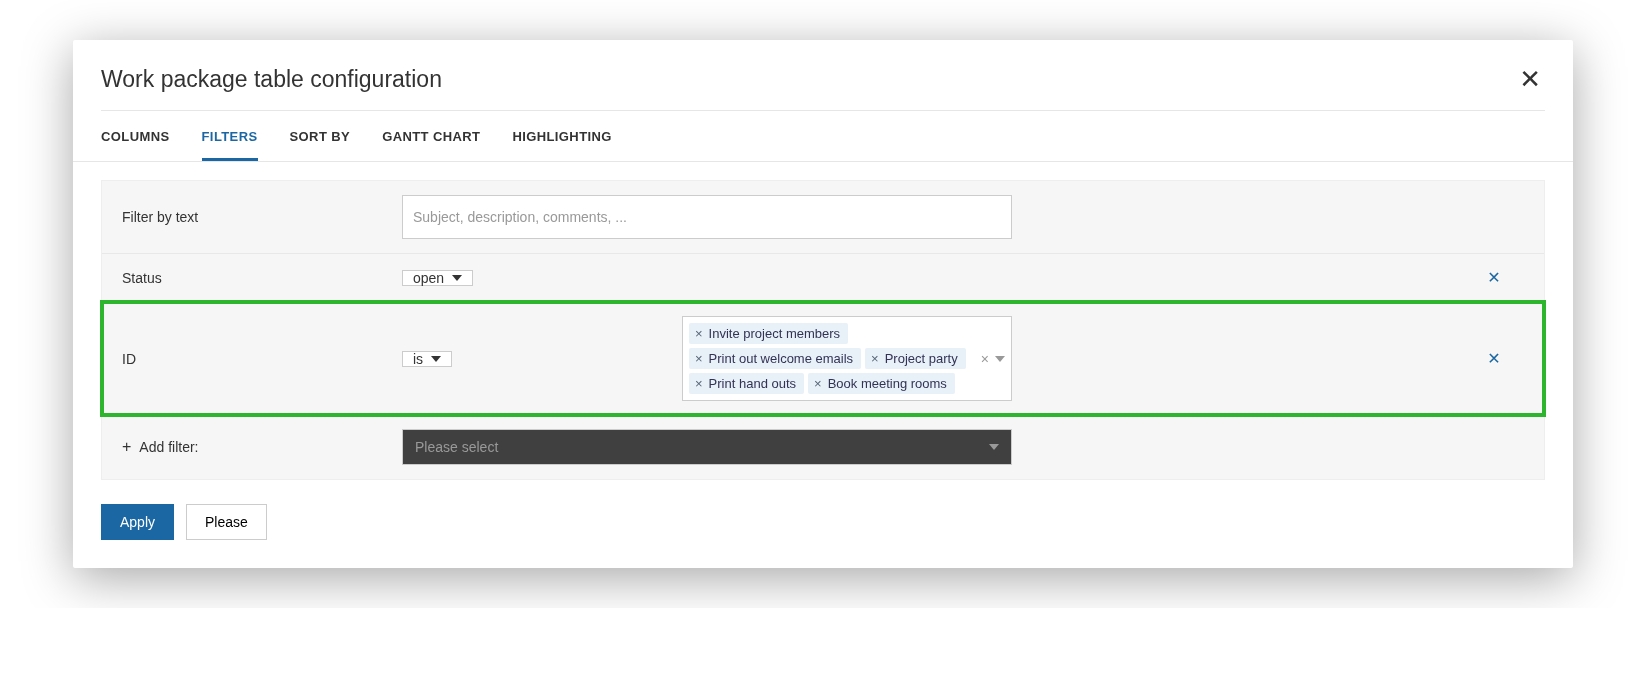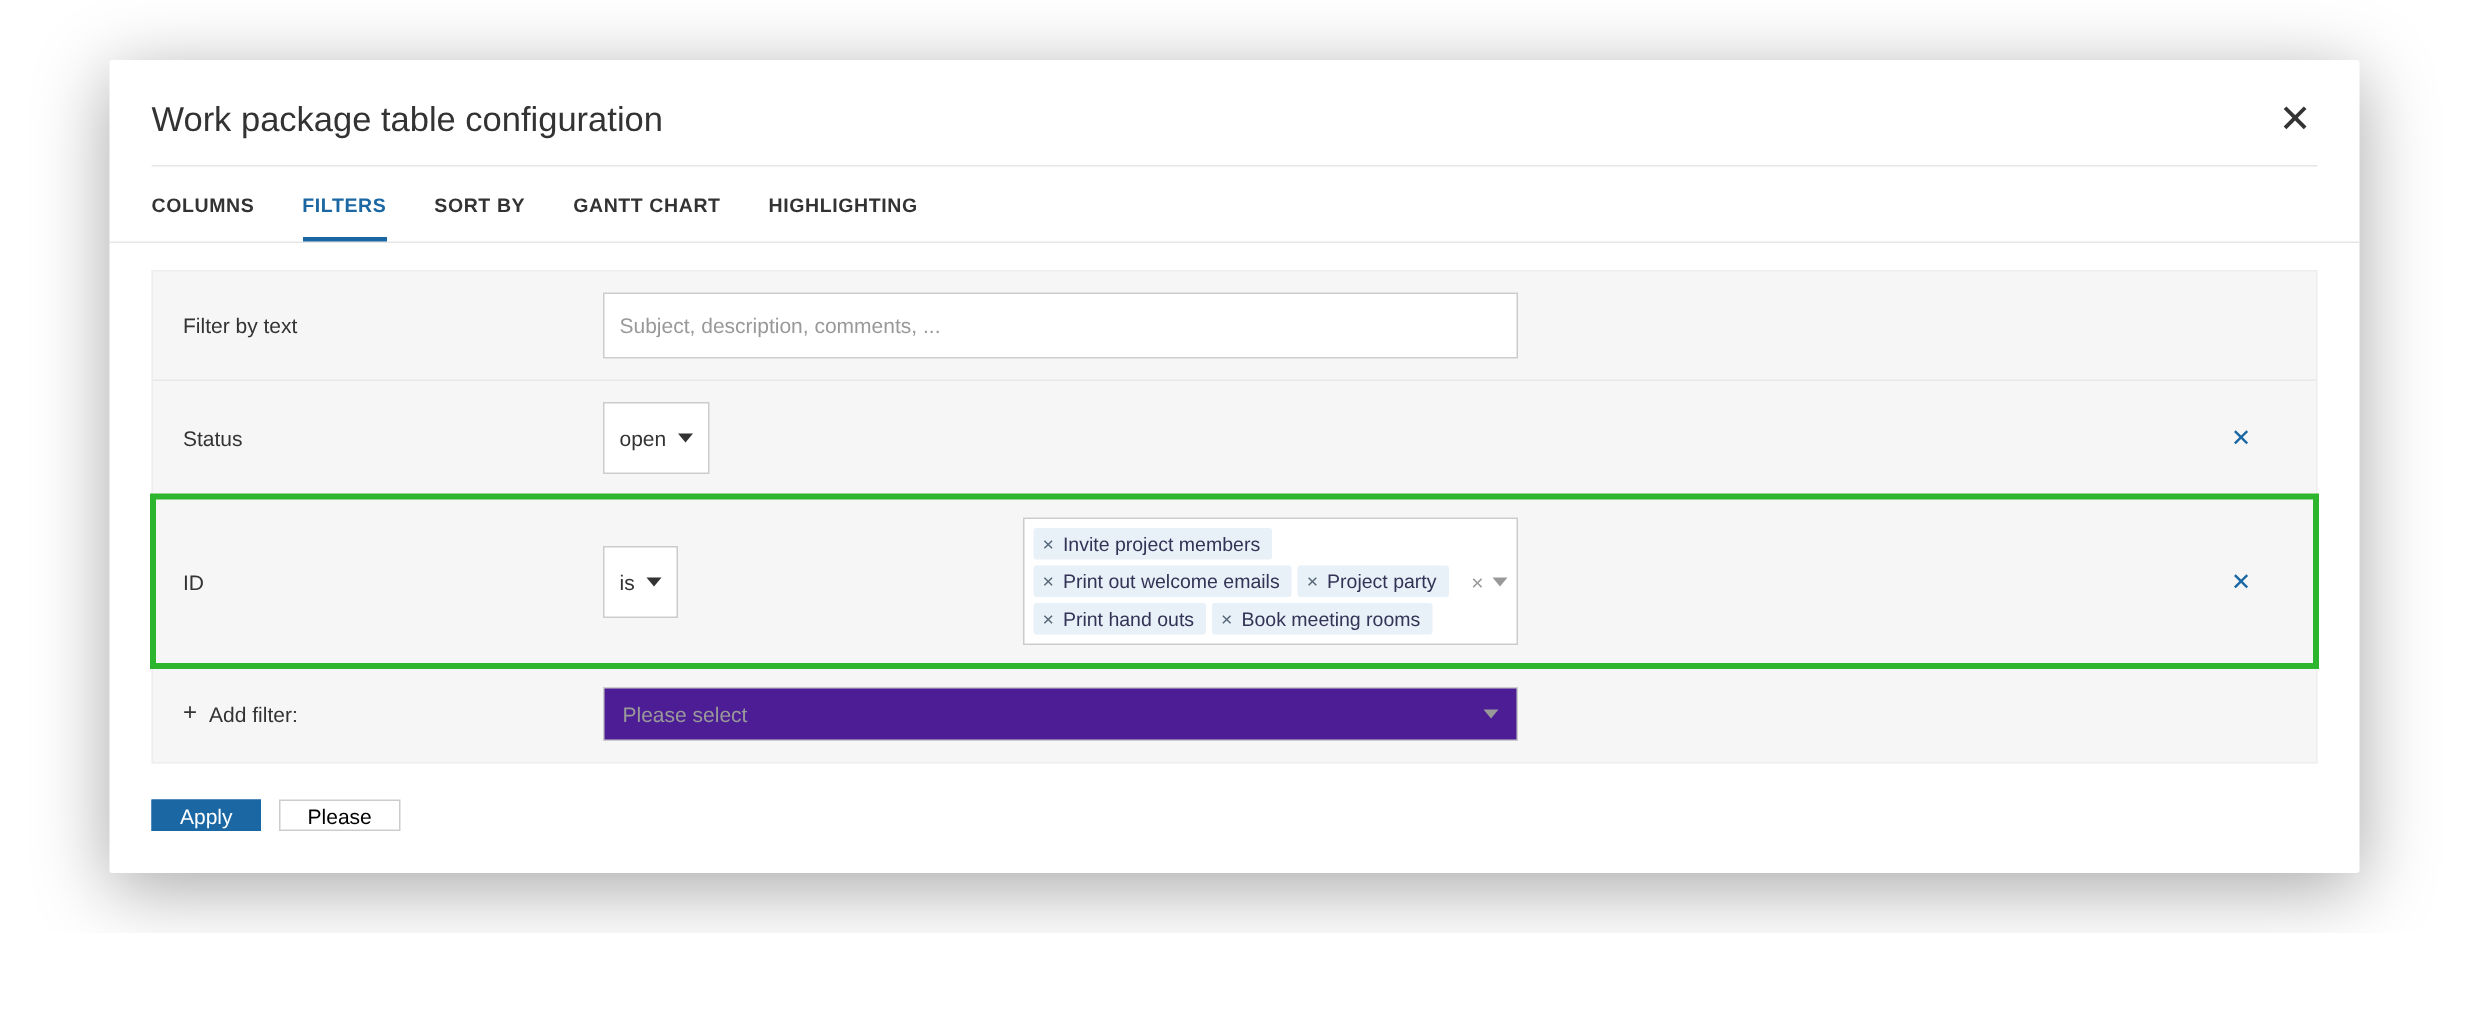--- a/index.html
+++ b/index.html
@@ -92,21 +92,21 @@
     background: #fff;
     font-size: 14px;
     width: 100%;
     max-width: 610px;
   }
   .text-input::placeholder { color: #999; }
   .select-small {
     display: inline-flex;
     align-items: center;
     gap: 8px;
-    height: 48px;
+    height: 16px;
     padding: 0 10px;
     border: 1px solid #ccc;
     background: #fff;
     font-size: 14px;
     cursor: pointer;
     width: fit-content;
   }
   .caret-dn {
     width: 0; height: 0;
     border-left: 5px solid transparent;
@@ -167,21 +167,21 @@
     color: #333;
   }
   .plus {
     font-size: 16px;
     line-height: 1;
   }
   .select-wide {
     grid-column: 2 / 4;
     height: 36px;
     border: 1px solid #ccc;
-    background: #4c1d95;
+    background: #404040;
     display: flex;
     align-items: center;
     justify-content: space-between;
     padding: 0 12px;
     font-size: 14px;
     color: #999;
     cursor: pointer;
     max-width: 610px;
   }
   .caret-light {
@@ -189,21 +189,21 @@
     border-left: 5px solid transparent;
     border-right: 5px solid transparent;
     border-top: 6px solid #999;
   }
   .footer {
     display: flex;
     gap: 12px;
     padding: 24px 28px 28px 28px;
   }
   .btn {
-    height: 21px;
+    height: 36px;
     padding: 0 18px;
     font-size: 14px;
     border: 1px solid #ccc;
     background: #fff;
     cursor: pointer;
   }
   .btn.primary {
     background: #1a67a3;
     border-color: #1a67a3;
     color: #fff;

